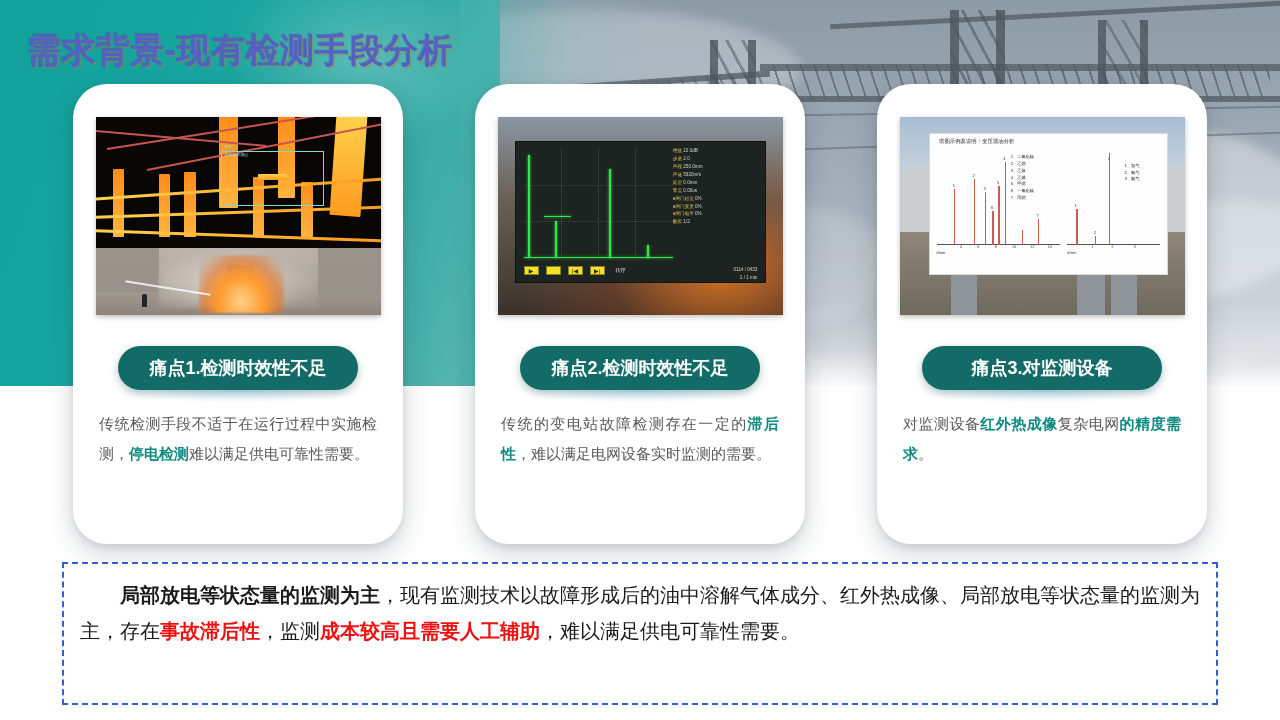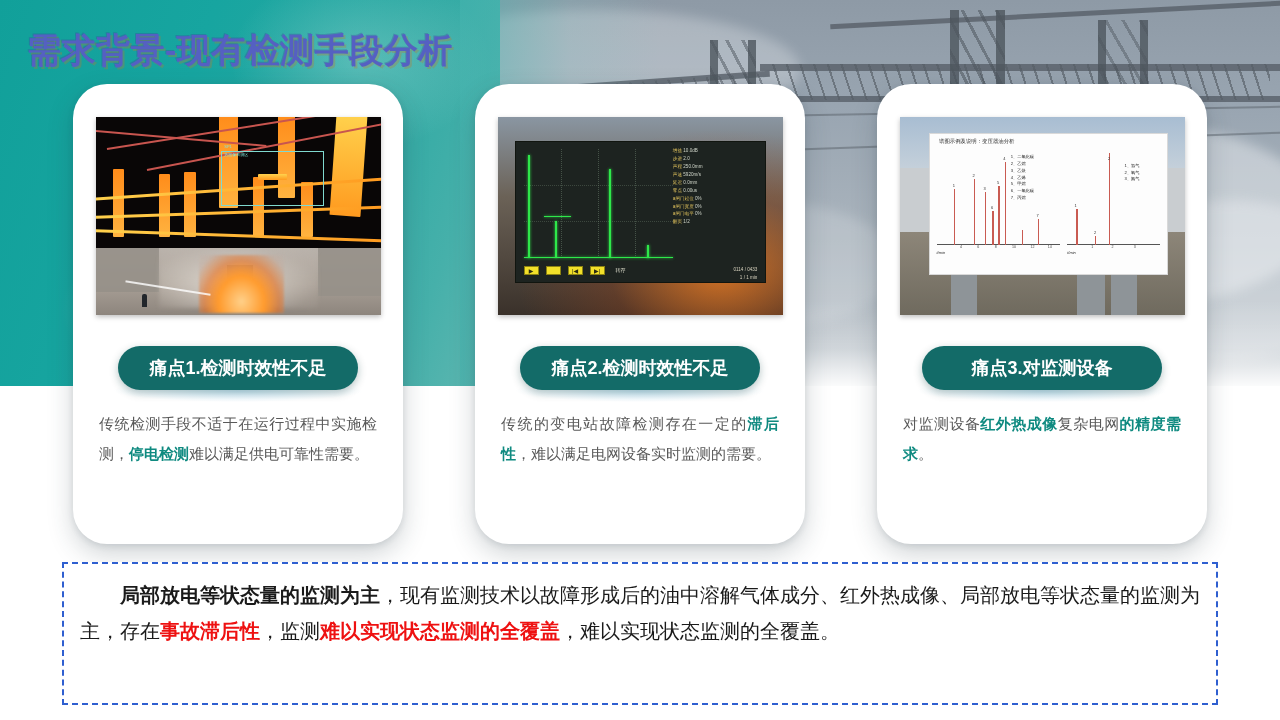--- a/index.html
+++ b/index.html
@@ -384,15 +384,15 @@
   </div>
   <div class="pill-glow"></div>
   <div class="pill">痛点3.对监测设备</div>
   <div class="card-body">
     <span>对监测设备</span><span class="hl">红外热成像</span><span>复杂电网</span><span class="hl">的精度需求</span><span>。</span>
   </div>
 </div>
 
 <div class="callout">
   <div class="callout-text">
-    <span class="b">局部放电等状态量的监测为主</span><span>，现有监测技术以故障形成后的油中溶解气体成分、红外热成像、局部放电等状态量的监测为主，存在</span><span class="red">事故滞后性</span><span>，监测</span><span class="red">难以实现状态监测的全覆盖</span><span>，难以实现状态监测的全覆盖。</span>
+    <span class="b">局部放电等状态量的监测为主</span><span>，现有监测技术以故障形成后的油中溶解气体成分、红外热成像、局部放电等状态量的监测为主，存在</span><span class="red">事故滞后性</span><span>，监测</span><span class="red">成本较高且需要人工辅助</span><span>，难以满足供电可靠性需要。</span>
   </div>
 </div>
 
 </body></html>

